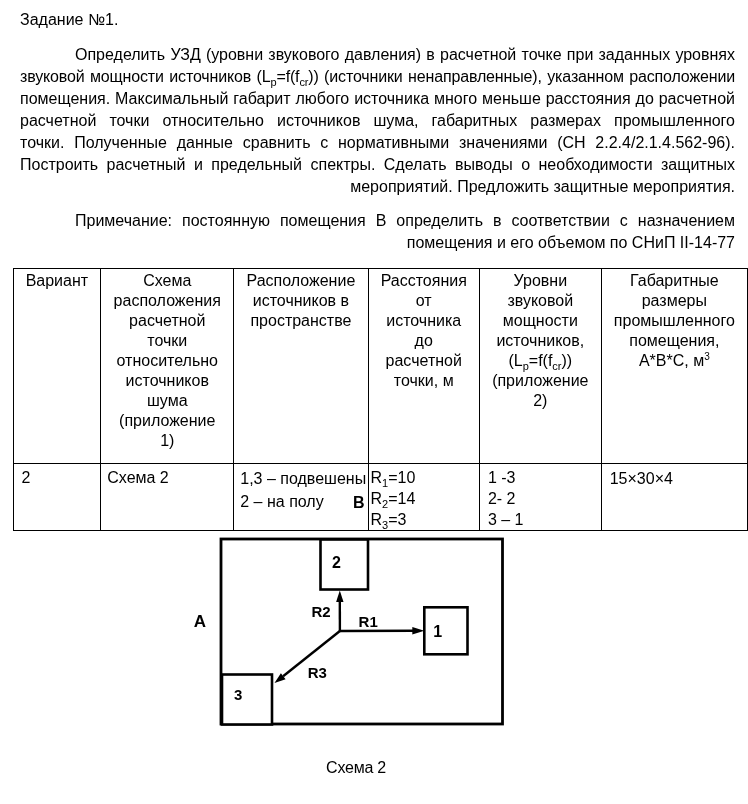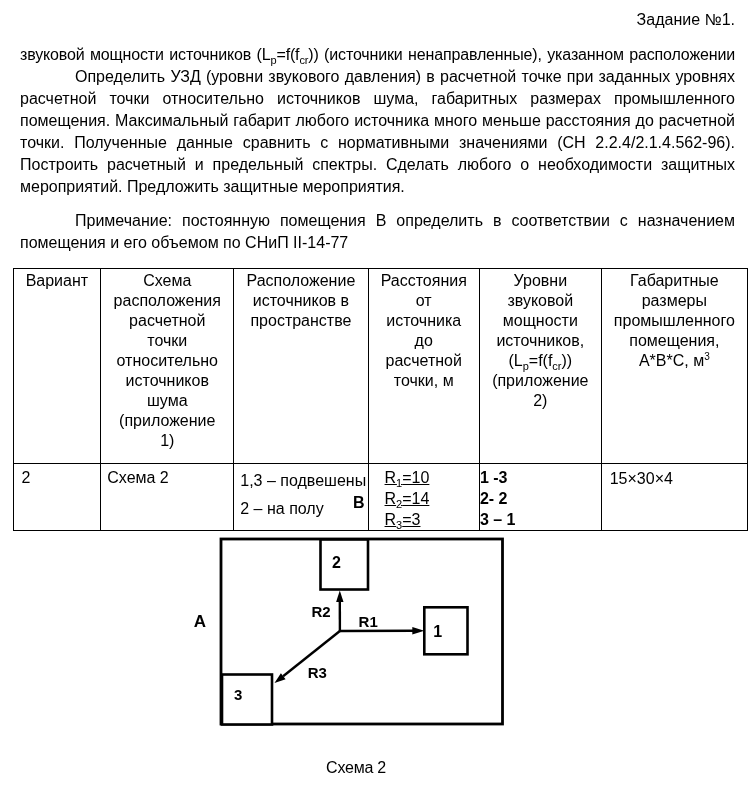--- a/index.html
+++ b/index.html
@@ -1,42 +1,42 @@
 <!DOCTYPE html>
 <html><head>
 <meta charset="utf-8">
 <style>
   html,body{margin:0;padding:0;background:#fff;}
   body{width:748px;height:804px;font-family:"Liberation Sans",sans-serif;color:#000;}
   .page{position:relative;width:748px;height:804px;overflow:hidden;}
   .abs{position:absolute;}
-  #title{left:20px;top:9px;width:715px;text-align:right;font-size:16px;line-height:22px;}
+  #title{left:20px;top:9px;width:715px;text-align:left;font-size:16px;line-height:22px;}
   .para{left:20px;width:715px;font-size:16px;line-height:22px;}
   .jl{text-align:justify;text-align-last:justify;height:22px;overflow:visible;white-space:nowrap;}
-  .ll{text-align:left;height:22px;white-space:nowrap;}
+  .ll{text-align:right;height:22px;white-space:nowrap;}
   sub.s{font-size:11px;vertical-align:-3.5px;line-height:0;}
   sup.s{font-size:10px;vertical-align:6px;line-height:0;}
   table.tb{position:absolute;left:12.5px;top:268px;border-collapse:collapse;table-layout:fixed;font-size:16px;line-height:20px;}
   table.tb td{border:1.5px solid #000;vertical-align:top;padding:12px;overflow:hidden;}
   table.tb td.hc{text-align:center;padding-top:1.5px;}
   td.dc{text-align:left;white-space:nowrap;}
   #caption{left:256px;top:757px;letter-spacing:-0.25px;width:200px;text-align:center;font-size:16px;line-height:22px;}
 </style>
 </head>
 <body>
 <div class="page">
   <div class="abs" id="title">Задание №1.</div>
 
   <div class="abs para" style="top:44px;">
+    <div class="jl" style="padding-left:55px;">Определить УЗД (уровни звукового давления) в расчетной точке при заданных уровнях</div>
     <div class="jl" style="letter-spacing:-0.15px;">звуковой мощности источников (L<sub class="s">p</sub>=f(f<sub class="s">cr</sub>)) (источники ненаправленные), указанном расположении</div>
-    <div class="jl" style="padding-left:55px;">Определить УЗД (уровни звукового давления) в расчетной точке при заданных уровнях</div>
+    <div class="jl">помещения. Максимальный габарит любого источника много меньше расстояния до расчетной</div>
     <div class="jl">расчетной точки относительно источников шума, габаритных размерах промышленного</div>
-    <div class="jl">помещения. Максимальный габарит любого источника много меньше расстояния до расчетной</div>
     <div class="jl">точки. Полученные данные сравнить с нормативными значениями (СН 2.2.4/2.1.4.562-96).</div>
-    <div class="jl">Построить расчетный и предельный спектры. Сделать любого о необходимости защитных</div>
+    <div class="jl">Построить расчетный и предельный спектры. Сделать выводы о необходимости защитных</div>
     <div class="ll">мероприятий. Предложить защитные мероприятия.</div>
   </div>
 
   <div class="abs para" style="top:210px;">
     <div class="jl" style="padding-left:55px;">Примечание: постоянную помещения В определить в соответствии с назначением</div>
     <div class="ll">помещения и его объемом по СНиП II-14-77</div>
   </div>
 
   <table class="tb">
     <tbody>
@@ -44,23 +44,23 @@
       <td class="hc" style="width:77px;height:143px;">Вариант</td>
       <td class="hc" style="width:145px;">Схема<br>расположения<br>расчетной точки<br>относительно<br>источников шума<br>(приложение 1)</td>
       <td class="hc" style="width:135px;">Расположение<br>источников в<br>пространстве</td>
       <td class="hc" style="width:95px;">Расстояния<br>от<br>источника<br>до<br>расчетной<br>точки, м</td>
       <td class="hc" style="width:119.5px;">Уровни<br>звуковой<br>мощности<br>источников,<br>(L<sub class="s">p</sub>=f(f<sub class="s">cr</sub>))<br>(приложение<br>2)</td>
       <td class="hc" style="width:135px;">Габаритные<br>размеры<br>промышленного<br>помещения,<br>А*В*С, м<sup class="s">3</sup></td>
     </tr>
     <tr>
       <td class="dc" style="height:59px;padding:3px 0 0 8px;line-height:21px;">2</td>
       <td class="dc" style="padding:3px 0 0 6px;line-height:21px;">Схема 2</td>
-      <td class="dc" style="padding:3px 0 0 6px;line-height:28px;">1,3 – подвешены<br>2 – на полу</td>
-      <td class="dc" style="padding:3px 0 0 16px;line-height:21px;text-decoration:underline;">R<sub class="s">1</sub>=10<br>R<sub class="s">2</sub>=14<br>R<sub class="s">3</sub>=3</td>
-      <td class="dc" style="padding:3px 0 0 0;line-height:21px;font-weight:bold;">1 -3<br>2- 2<br>3 – 1</td>
+      <td class="dc" style="padding:3px 0 0 6px;line-height:23px;">1,3 – подвешены<br>2 – на полу</td>
+      <td class="dc" style="padding:3px 0 0 2px;line-height:21px;">R<sub class="s">1</sub>=10<br>R<sub class="s">2</sub>=14<br>R<sub class="s">3</sub>=3</td>
+      <td class="dc" style="padding:3px 0 0 8px;line-height:21px;">1 -3<br>2- 2<br>3 – 1</td>
       <td class="dc" style="padding:4px 0 0 8px;line-height:21px;">15×30×4</td>
     </tr>
   </tbody>
     </table>
 
   <svg class="abs" style="left:0;top:0;" width="748" height="804" viewBox="0 0 748 804">
     <g fill="none" stroke="#000">
       <rect x="221" y="539" width="281.5" height="185" stroke-width="2.8"></rect>
       <rect x="320.5" y="539.5" width="47.5" height="50" fill="#fff" stroke-width="2.6"></rect>
       <rect x="424.3" y="607.3" width="43.2" height="47" fill="#fff" stroke-width="2.6"></rect>

